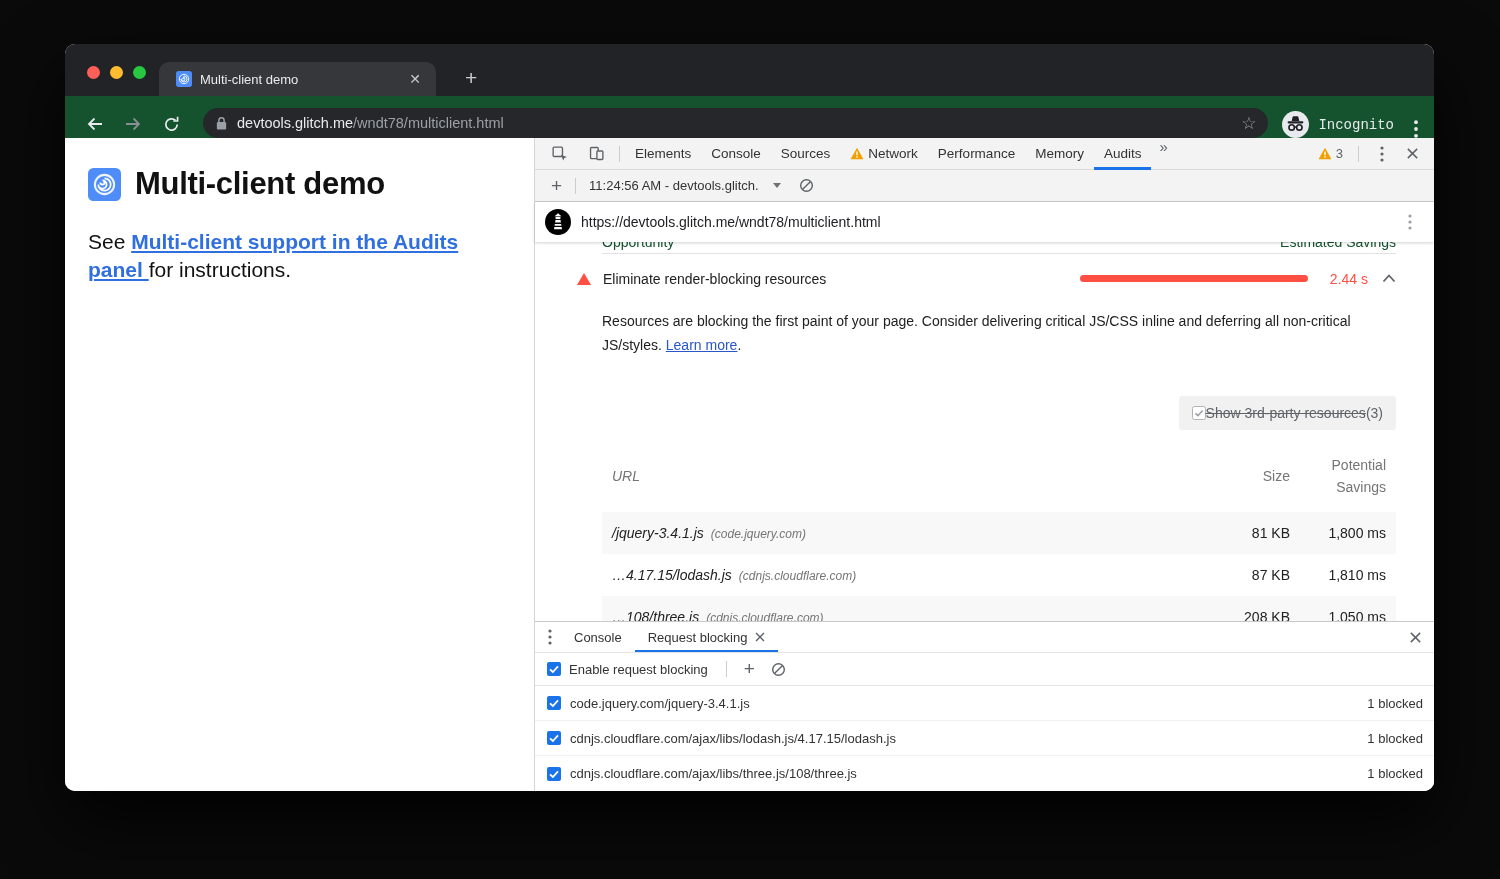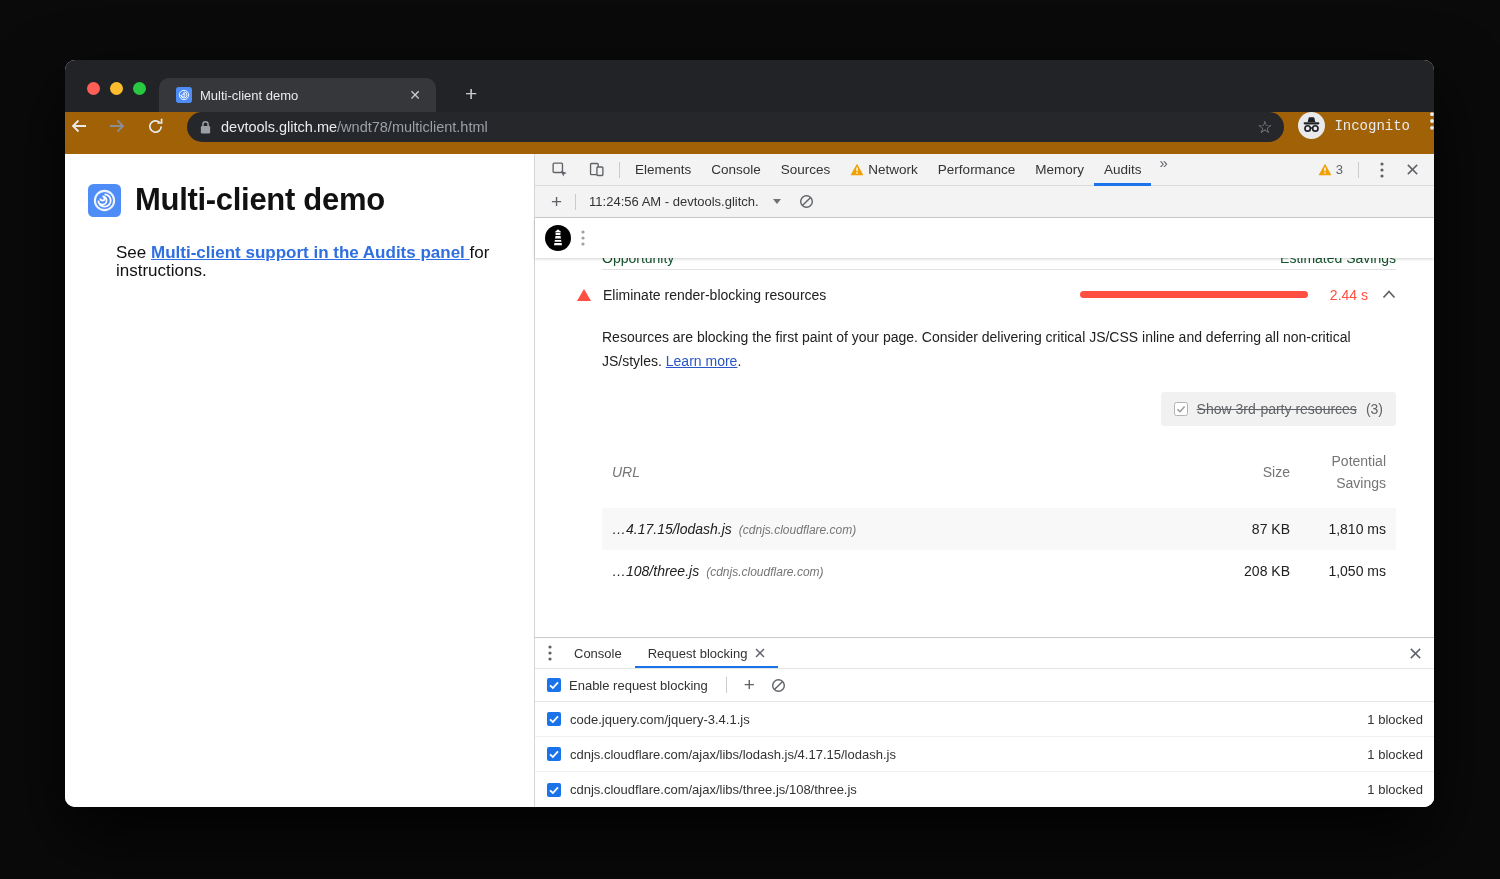--- a/index.html
+++ b/index.html
@@ -3,55 +3,55 @@
 <meta charset="utf-8">
 <style>
   * { box-sizing: border-box; margin: 0; padding: 0; }
   html,body { width:1500px; height:879px; }
   body {
     background:#0a0a0a;
     font-family:"Liberation Sans", sans-serif;
     position:relative; overflow:hidden;
   }
   .window{
-    position:absolute; left:65px; top:60px; width:1369px; height:747px;
+    position:absolute; left:65px; top:44px; width:1369px; height:747px;
     border-radius:10px; overflow:hidden; background:#fff;
     box-shadow:0 30px 70px rgba(0,0,0,.85);
     display:flex; flex-direction:column;
   }
   
   .tabstrip{ height:52px; flex:0 0 52px; background:#222327; position:relative; }
   .lights{ position:absolute; left:22px; top:22px; display:flex; gap:10px; }
   .light{ width:13px; height:13px; border-radius:50%; }
   .light.red{ background:#ff5f57; } .light.yellow{ background:#febc2e; } .light.green{ background:#28c840; }
   .btab{
     position:absolute; left:94px; bottom:0; width:277px; height:34px;
     background:#36373b; border-radius:10px 10px 0 0;
     display:flex; align-items:center; padding:0 10px 0 17px;
   }
   .btab .title{ color:#e8eaed; font-size:13px; margin-left:8px; flex:1; white-space:nowrap; overflow:hidden; }
   .tabclose{ color:#c7cacd; font-size:14px; line-height:1; padding:3px 5px; border-radius:4px; }
   .newtab{ position:absolute; left:392px; bottom:5px; color:#c7cacd; font-size:21px; font-weight:300; padding:1px 8px; }
   
-  .btoolbar{ height:42px; flex:0 0 42px; background:#a16207; display:flex; align-items:flex-start; padding:0 0; }
+  .btoolbar{ height:42px; flex:0 0 42px; background:#14532d; display:flex; align-items:flex-end; padding:0 16px; }
   .navic{ display:flex; align-items:center; justify-content:center; width:28px; height:28px; margin-right:10px; }
   .omnibox{
     flex:1; height:30px; background:#26272b; border-radius:15px;
     display:flex; align-items:center; padding:0 12px; margin:0 14px 0 8px;
   }
   .omnibox .url{ font-size:14.5px; margin-left:9px; flex:1; white-space:nowrap; overflow:hidden; }
   .url .domain{ color:#e8eaed; } .url .path{ color:#9aa0a6; }
   .star{ color:#9aa0a6; font-size:17px; }
   .incog{ display:flex; align-items:center; gap:9px; margin-right:20px; }
   .incog .lbl{ color:#e8eaed; font-size:14px;font-family:Liberation Mono, monospace; }
   
   .main{ flex:1; display:flex; background:#fff; min-height:0; }
   .page{ width:470px; flex:0 0 470px; border-right:1px solid #d5d5d5; padding:28px 20px 0 23px; }
   .page h1{ display:flex; align-items:center; gap:14px; font-size:31px; color:#111; letter-spacing:-.3px; }
-  .page p{ margin-top:26px; font-size:17px; line-height:18px; color:#111; max-width:430px;margin-left:28px; }
+  .page p{ margin-top:26px; font-size:21px; line-height:28px; color:#111; max-width:430px; }
   .page a{ color:#2f6fe0; font-weight:bold; text-decoration:underline; }
   
   .devtools{ flex:1; display:flex; flex-direction:column; min-width:0; }
   .dt-tabbar{
     height:32px; flex:0 0 32px; background:#f3f3f3; border-bottom:1px solid #dadada;
     display:flex; align-items:stretch; font-size:13.5px; color:#333;
   }
   .dt-icons{ display:flex; align-items:center; padding:0 6px 0 12px; gap:13px; }
   .vsep{ width:1px; height:16px; background:#ccc; align-self:center; margin:0 5px; }
   .dt-tab{ display:flex; align-items:center; padding:0 10px; position:relative; white-space:nowrap; }
@@ -81,21 +81,21 @@
   .cliprow .inner{ display:flex; justify-content:space-between; font-size:14px; color:#14532d; margin-top:-9px; line-height:18px; }
   .hr{ border-top:1px solid #e3e3e3; margin:0 38px 0 67px; }
   .audit-row{ display:flex; align-items:center; margin:0 38px 0 42px; height:49px; }
   .audit-row .atitle{ font-size:14px; color:#212121; margin-left:12px; }
   .gaugebar{ margin-left:auto; width:228px; height:7px; border-radius:3.5px; background:#ff4e42; }
   .gval{ color:#ff4e42; font-size:14px; margin-left:14px; width:46px; text-align:right; }
   .audit-row .chevup{ margin-left:14px; display:flex; }
   .adesc{ margin:6px 38px 0 67px; max-width:782px; font-size:14px; line-height:24px; color:#212121; }
   .adesc a{ color:#2a56c6; text-decoration:underline; }
   .pillrow{ display:flex; justify-content:flex-end; margin:19px 38px 0 0; }
-  .pill{ background:#f1f1f1; border-radius:3px; height:34px; display:flex; align-items:center; gap:9px; padding:0 13px; }
+  .pill{ background:#f1f1f1; border-radius:3px; height:34px; display:flex; align-items:center; padding:0 13px;margin-top:20px; }
   .pill .plabel{ color:#5f6368; font-size:14px; text-decoration:line-through; }
   .pill .pcount{ color:#5f6368; font-size:14px; }
   .autable{ margin:12px 38px 0 67px; font-size:14px; }
   .t-head{ display:flex; align-items:center; color:#757575; padding:12px 10px 14px 10px; line-height:22px; }
   .t-row{ display:flex; align-items:center; height:42px; padding:0 10px; }
   .t-row:nth-child(even){ background:#f8f8f8; }
   .c-url{ flex:1; display:flex; align-items:baseline; gap:7px; min-width:0;font-style:italic; }
   .c-url .prim{ color:#212121; } .c-url .orig{ color:#757575; font-size:12px; }
   .c-size{ width:110px; text-align:right; }
   .c-sav{ width:96px; text-align:right; }
@@ -303,20 +303,21 @@
                 <path d="M13 4.2 L16.4 7.2 H9.6 Z"></path>
                 <rect x="10.6" y="7.8" width="4.8" height="2.3"></rect>
                 <path d="M10.5 10.9 h5 l1.5 9.3 h-8 Z"></path>
               </g>
               <g stroke="#000" stroke-width="1.4">
                 <line x1="9.4" y1="14.2" x2="16.6" y2="14.2"></line>
                 <line x1="9" y1="17.4" x2="17" y2="17.4"></line>
               </g>
             </svg>
         </span>
+        <span class="aurl">https://devtools.glitch.me/wndt78/multiclient.html</span>
         <span class="ic-btn">
           <svg width="4" height="16" viewBox="0 0 4 16" fill="#9aa0a6">
               <circle cx="2" cy="2" r="1.6"></circle>
               <circle cx="2" cy="8" r="1.6"></circle>
               <circle cx="2" cy="14" r="1.6"></circle>
             </svg>
         </span>
       </div>
 
       <div class="au-content">
@@ -357,20 +358,28 @@
             <span class="plabel">Show 3rd-party resources</span>
             <span class="pcount">(3)</span>
           </div>
         </div>
 
         <div class="autable">
           <div class="t-head">
             <span class="c-url">URL</span>
             <span class="c-size">Size</span>
             <span class="c-sav"><span>Potential Savings</span></span>
+          </div>
+          <div class="t-row">
+            <span class="c-url">
+                <span class="prim">/jquery-3.4.1.js</span>
+                <span class="orig">(code.jquery.com)</span>
+              </span>
+            <span class="c-size">81 KB</span>
+            <span class="c-sav">1,800 ms</span>
           </div>
           <div class="t-row">
             <span class="c-url">
                 <span class="prim">…4.17.15/lodash.js</span>
                 <span class="orig">(cdnjs.cloudflare.com)</span>
               </span>
             <span class="c-size">87 KB</span>
             <span class="c-sav">1,810 ms</span>
           </div>
           <div class="t-row">

